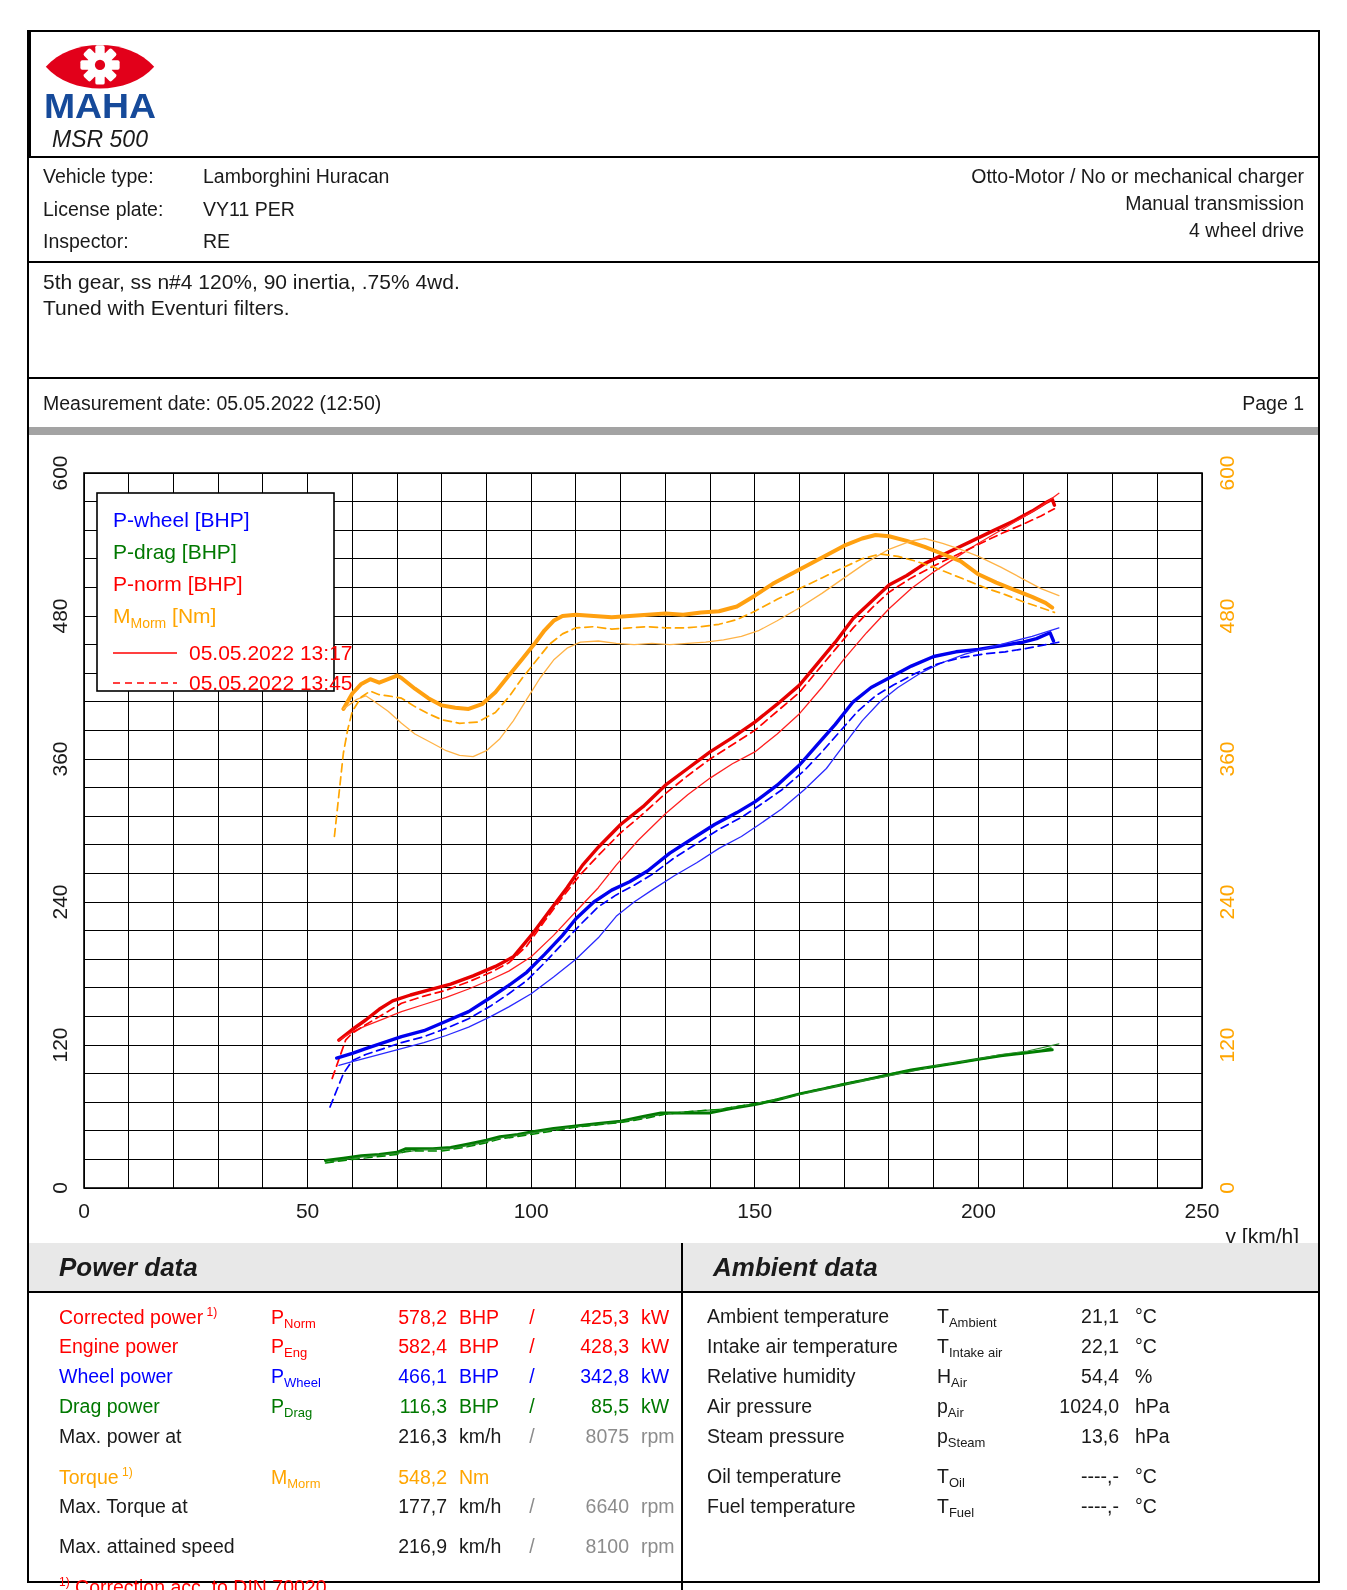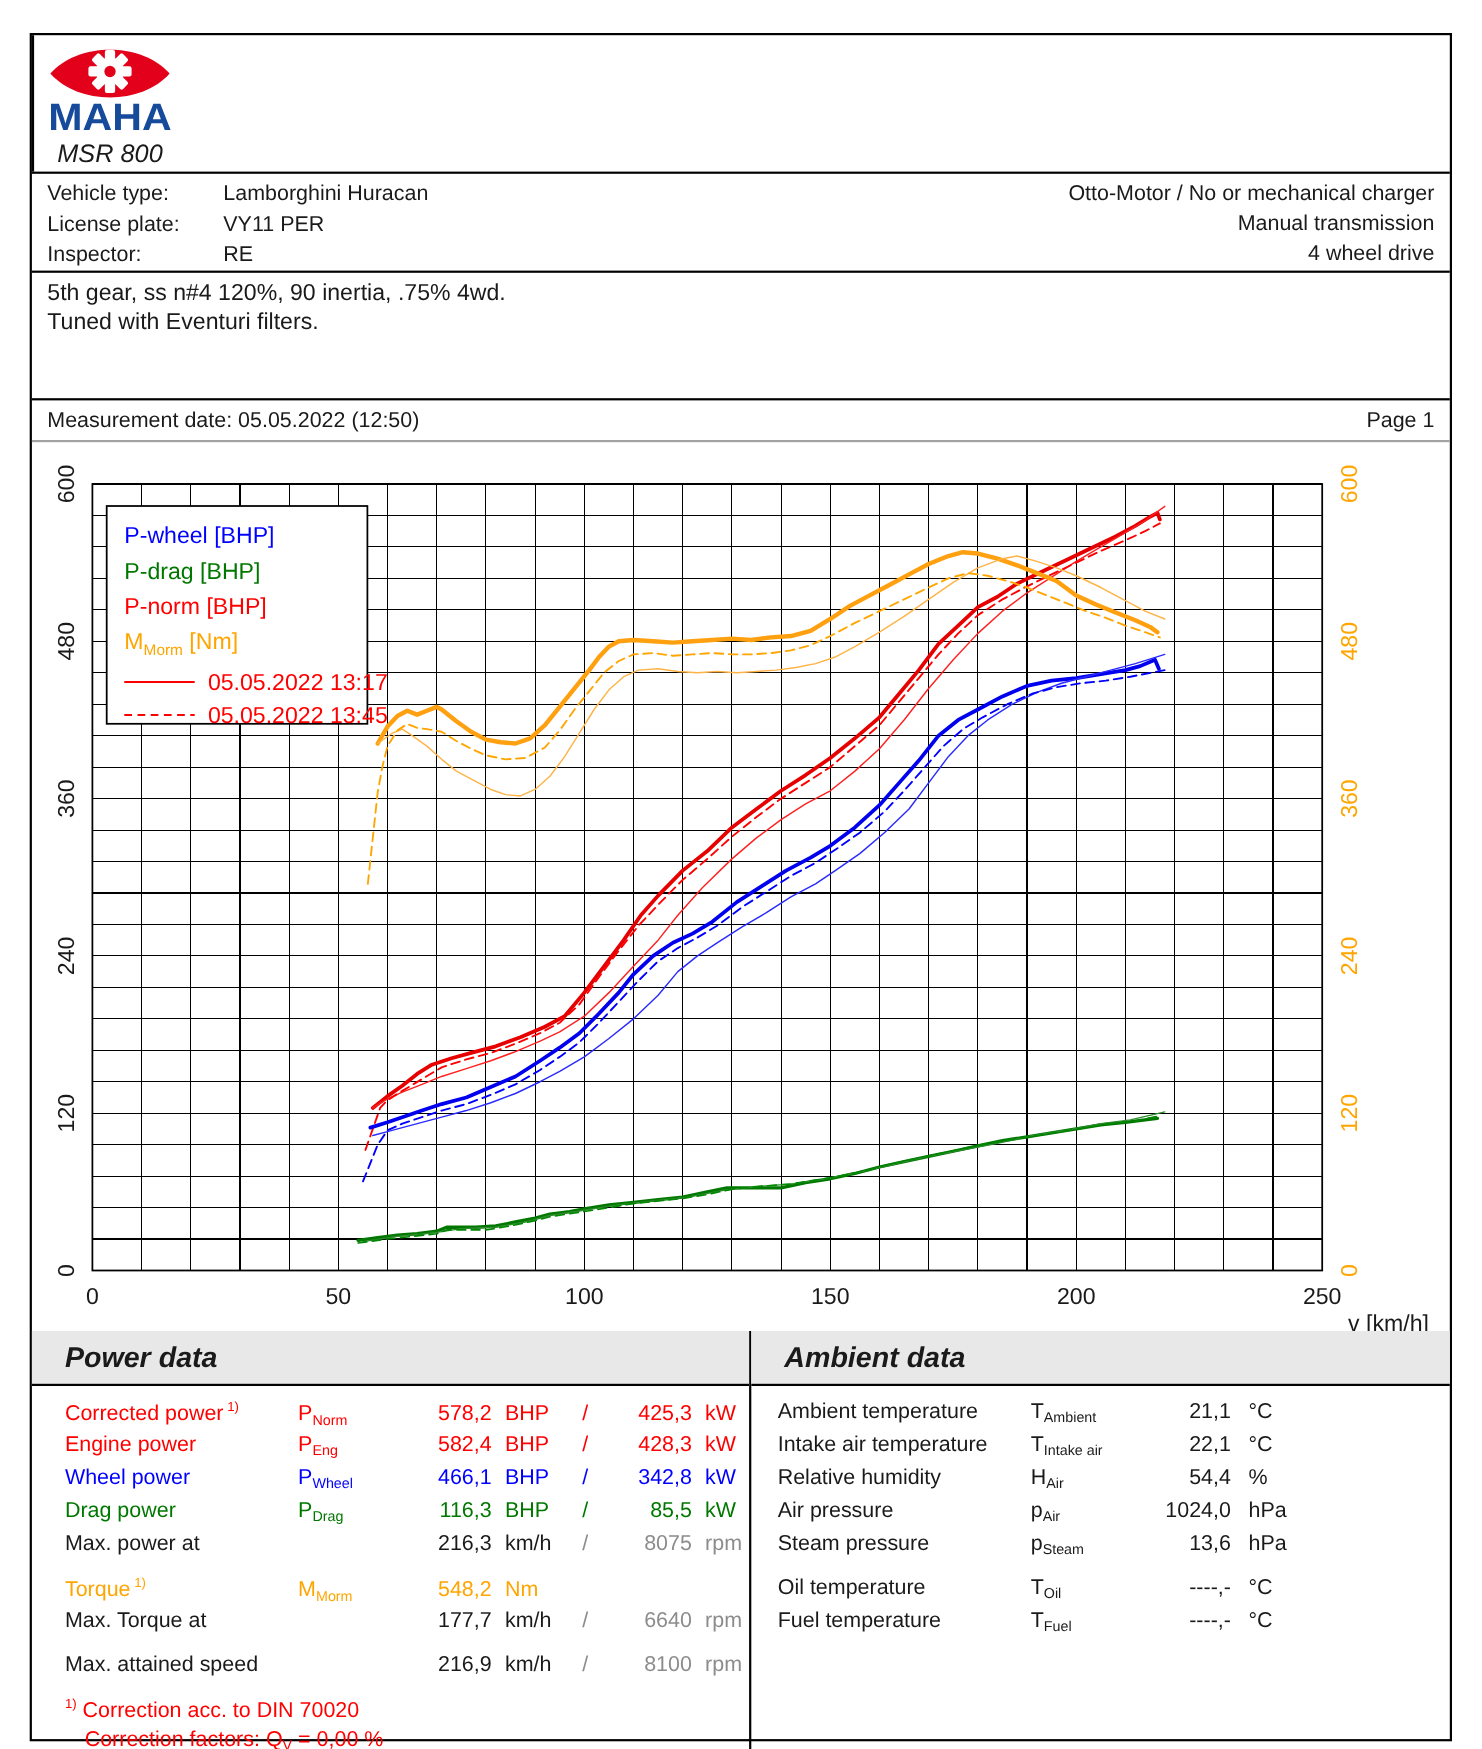--- a/index.html
+++ b/index.html
@@ -7,27 +7,27 @@
   .frame{position:absolute;left:27px;top:30px;width:1293px;height:1553px;border:2px solid #000;box-sizing:border-box;display:flex;flex-direction:column;}
   
   .hdr{height:126px;display:flex;flex:none;border-bottom:2px solid #000;box-sizing:border-box;}
   .hdr-left{flex:1;display:flex;align-items:center;}
   .relogo{width:108px;height:104px;margin-left:34px;flex:none;}
   .hdr-text{margin-left:10px;font-size:19.5px;line-height:25px;}
   .hdr-right{width:140px;flex:none;border-left:2px solid #000;box-sizing:border-box;display:flex;flex-direction:column;align-items:center;justify-content:flex-start;padding-top:4px;}
   .mahalogo{width:124px;height:86px;}
   .msr{font-style:italic;font-size:23px;margin-top:4px;}
   
-  .veh{height:90px;flex:none;border-bottom:2px solid #000;box-sizing:border-box;display:flex;justify-content:space-between;font-size:19.5px;line-height:27px;padding:5px 14px 0 14px;}
+  .veh{height:105px;flex:none;border-bottom:2px solid #000;box-sizing:border-box;display:flex;justify-content:space-between;font-size:19.5px;line-height:27px;padding:5px 14px 0 14px;}
   .veh-grid{display:grid;grid-template-columns:160px auto;column-gap:0;}
   .veh-right{text-align:right;}
   
   .notes{height:116px;flex:none;border-bottom:2px solid #000;box-sizing:border-box;font-size:21px;line-height:26px;padding:6px 14px;}
   
-  .measbar{height:38px;flex:none;border-bottom:2px solid #a3a3a3;box-sizing:border-box;display:flex;align-items:center;justify-content:space-between;font-size:19.5px;padding:12px 14px;}
+  .measbar{height:56px;flex:none;border-bottom:8px solid #a3a3a3;box-sizing:border-box;display:flex;align-items:center;justify-content:space-between;font-size:19.5px;padding:12px 14px;}
   
   .chartwrap{height:808px;flex:none;position:relative;}
   .chartwrap svg{position:absolute;left:0;top:0;}
   
   .tables{flex:1;display:flex;border-top:0;}
   .panel{box-sizing:border-box;}
   .panel-left{width:654px;flex:none;border-right:2px solid #000;}
   .panel-right{flex:1;}
   .panel-bar{height:50px;background:#e8e8e8;border-bottom:2px solid #000;box-sizing:border-box;display:flex;align-items:center;}
   .panel-title{font-style:italic;font-weight:bold;font-size:26px;margin-left:30px;}
@@ -57,21 +57,21 @@
         <g transform="translate(65,31)" fill="#ffffff">
           <rect x="-5" y="-21" width="10" height="42" rx="2"></rect>
           <rect x="-5" y="-21" width="10" height="42" rx="2" transform="rotate(45)"></rect>
           <rect x="-5" y="-21" width="10" height="42" rx="2" transform="rotate(90)"></rect>
           <rect x="-5" y="-21" width="10" height="42" rx="2" transform="rotate(135)"></rect>
           <circle cx="0" cy="0" r="13.5"></circle>
           <circle cx="0" cy="0" r="5.5" fill="#e2001a"></circle>
         </g>
         <text x="65" y="88" text-anchor="middle" font-size="37" font-weight="bold" fill="#164a9a" stroke="#ffffff" stroke-width="1.5" paint-order="stroke" textLength="120" lengthAdjust="spacingAndGlyphs">MAHA</text>
       </svg>
-      <div class="msr">MSR 800</div>
+      <div class="msr">MSR 500</div>
     </div>
   </div>
 
   <div class="veh">
     <div class="veh-grid">
       <span>Vehicle type:</span>
       <span>Lamborghini Huracan</span>
       <span>License plate:</span>
       <span>VY11 PER</span>
       <span>Inspector:</span>

